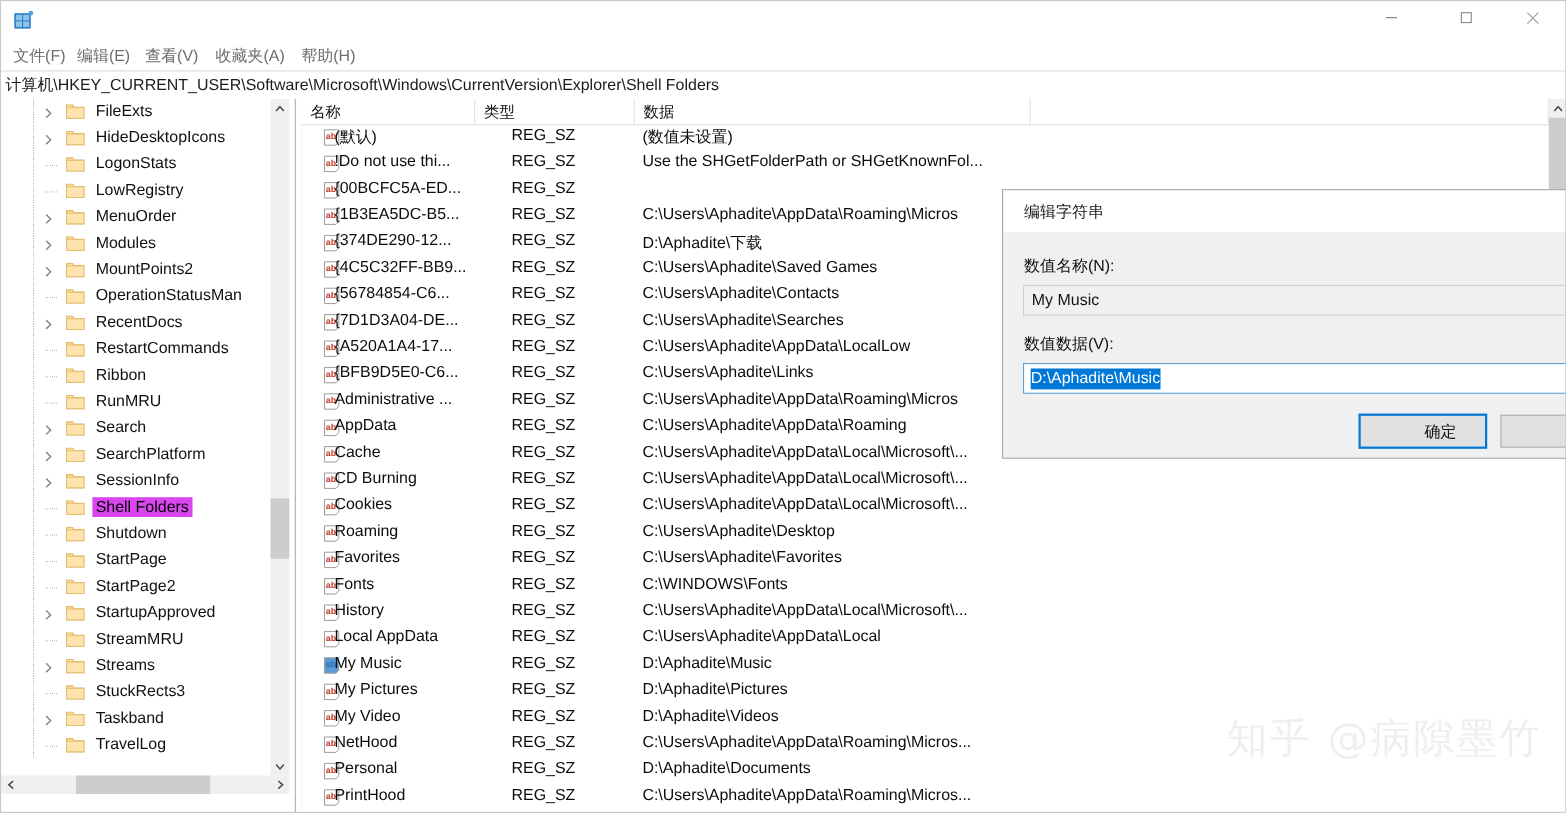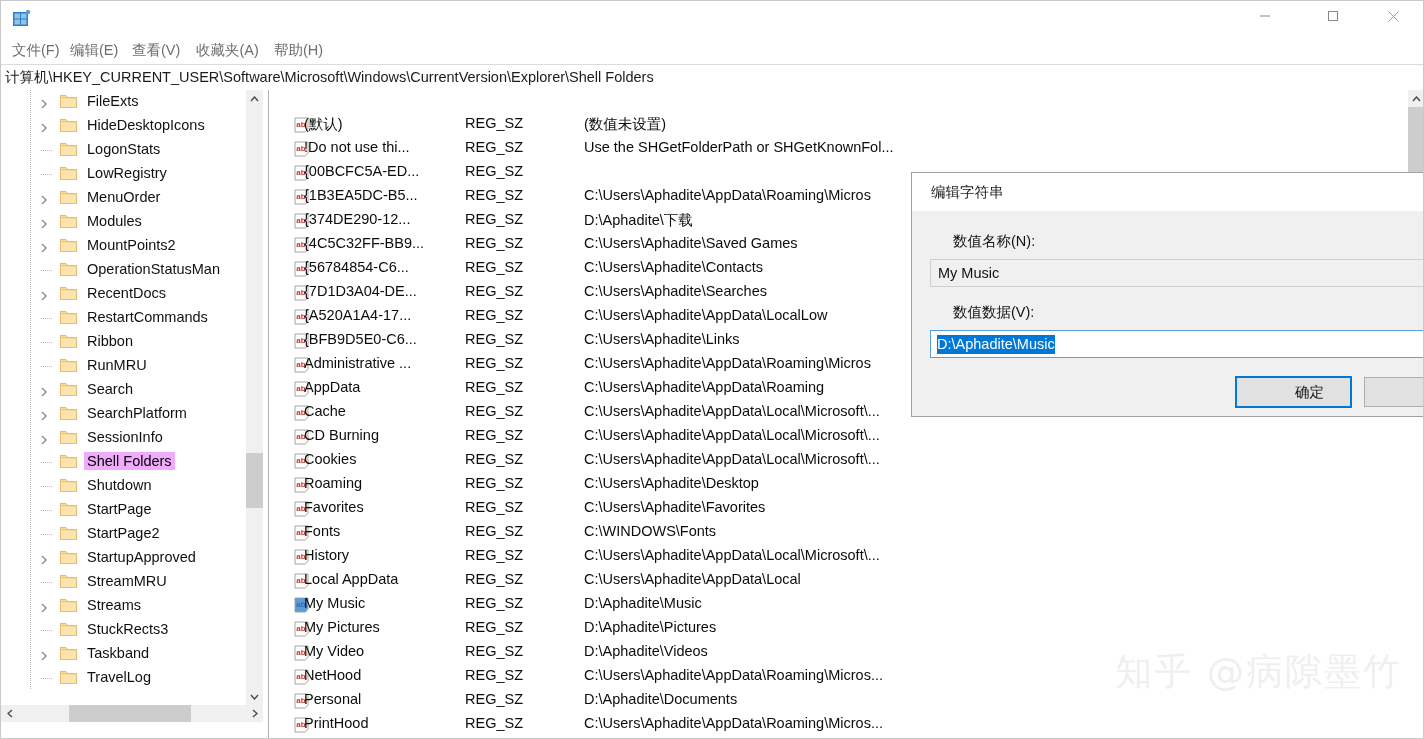--- a/index.html
+++ b/index.html
@@ -135,21 +135,21 @@
   }
   .tree-label {
     position: absolute;
     left: 84px; top: 2px;
     font-size: 14.5px;
     color: #101010;
     white-space: nowrap;
     padding: 1px 3px;
   }
   .tree-row.selected .tree-label {
-    background: #f0abfc;
+    background: #d946ef;
     color: #000;
   }
 
   
   .vscroll {
     position: absolute;
     background: #f0f0f0;
     width: 17px;
   }
   .vscroll .arrow-up, .vscroll .arrow-dn {
@@ -288,21 +288,20 @@
     position: absolute;
     left: 0; top: 38px;
     width: 560px; height: 205px;
     background: #f0f0f0;
   }
   .dlg-label {
     position: absolute;
     font-size: 14.5px;
     color: #111;
     white-space: nowrap;
-    margin-left: 22px;
   }
   .dlg-input {
     position: absolute;
     box-sizing: border-box;
     background: #f0f0f0;
     border: 1px solid #cfcfcf;
     font-size: 14.5px;
     color: #111;
     padding: 3px 7px;
     outline: none;
@@ -691,20 +690,34 @@
         <svg width="6" height="9" viewBox="0 0 6 9">
             <path d="M1 1 L5 4.5 L1 8" fill="none" stroke="#4a4a4a" stroke-width="1.4"></path>
           </svg>
       </div>
     </div>
   </div>
 
   <div class="splitter"></div>
 
   <div class="pane-list">
+    <div class="list-header" id="list-header">
+        <div class="hcell" style="left: 0px; width: 158px;">
+          <span>名称</span>
+        </div>
+        <div class="hcell" style="left: 158px; width: 145px;">
+          <span>类型</span>
+        </div>
+        <div class="hcell" style="left: 303px; width: 360px;">
+          <span>数据</span>
+        </div>
+        <div class="hcell" style="left: 663px; width: 471px;">
+          <span></span>
+        </div>
+      </div>
     <div class="list-rows" id="list-rows">
         <div class="lrow">
           <span class="ab-icon"><svg width="17" height="16" viewBox="0 0 17 16">
               <path d="M1 1 H14 V12 L11.5 15 H1 Z" fill="#ffffff" stroke="#9b9b9b" stroke-width="0.9"></path>
               <text x="2.2" y="9.6" font-family="Liberation Sans, sans-serif" font-size="8" font-weight="bold" fill="#c0392b">ab</text>
             </svg></span>
           <span class="c-name">(默认)</span>
           <span class="c-type">REG_SZ</span>
           <span class="c-data">(数值未设置)</span>
         </div>

